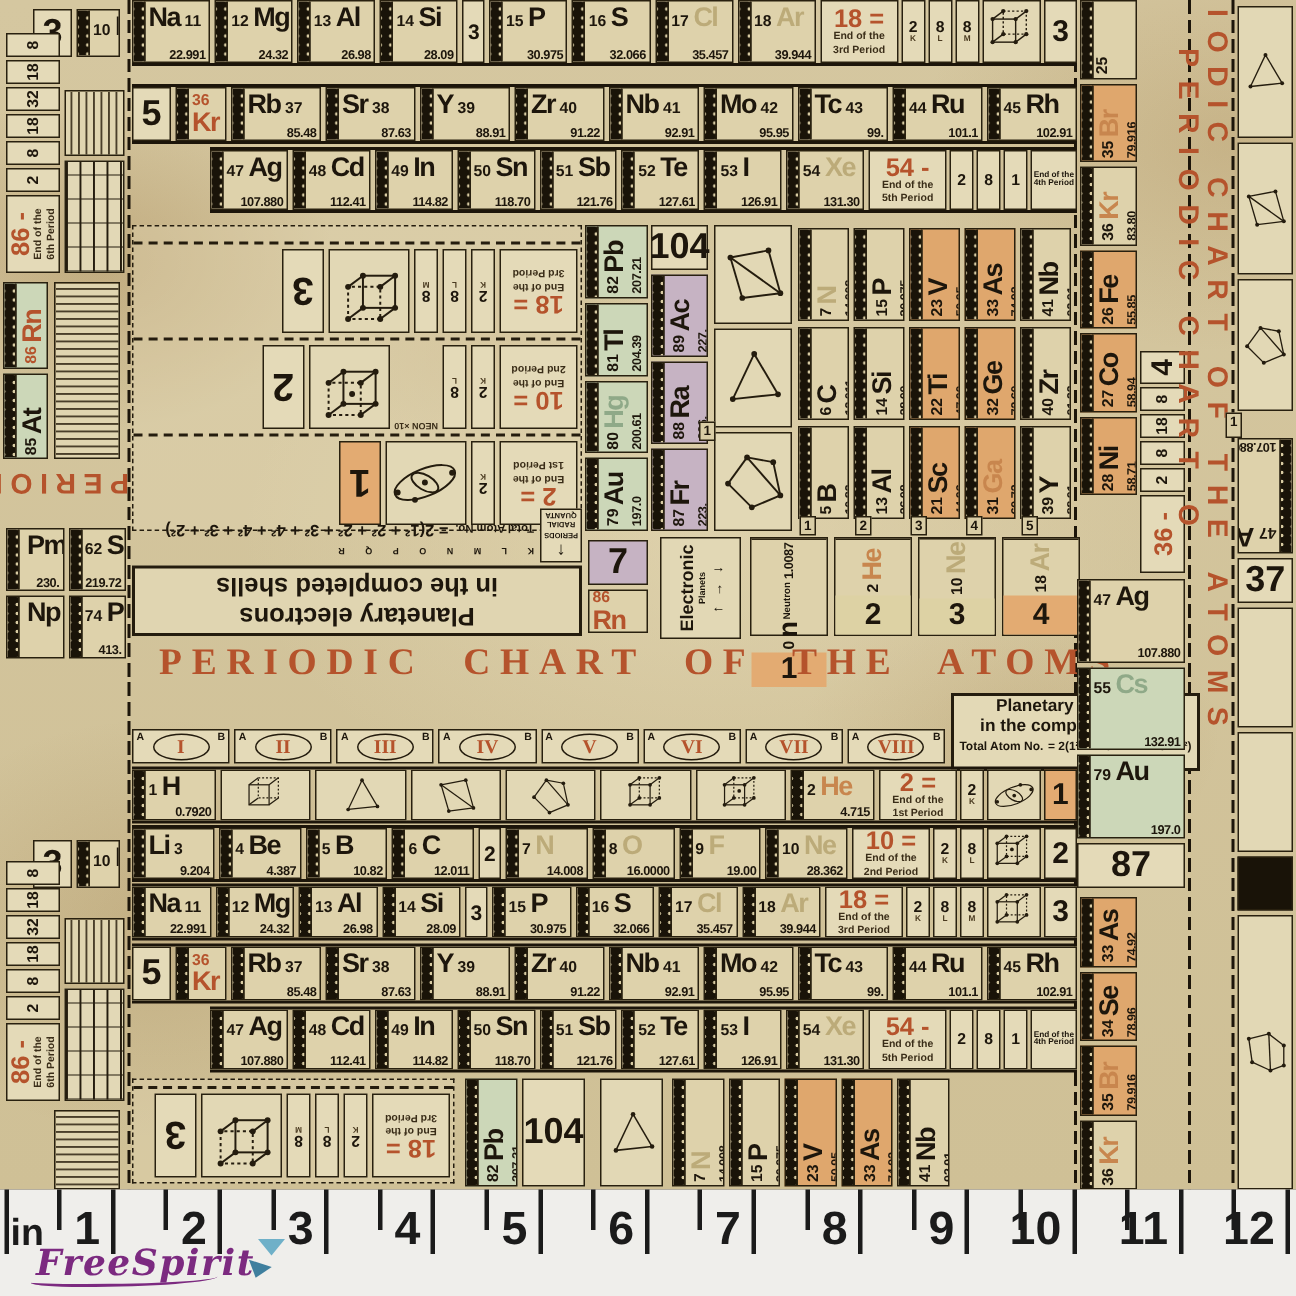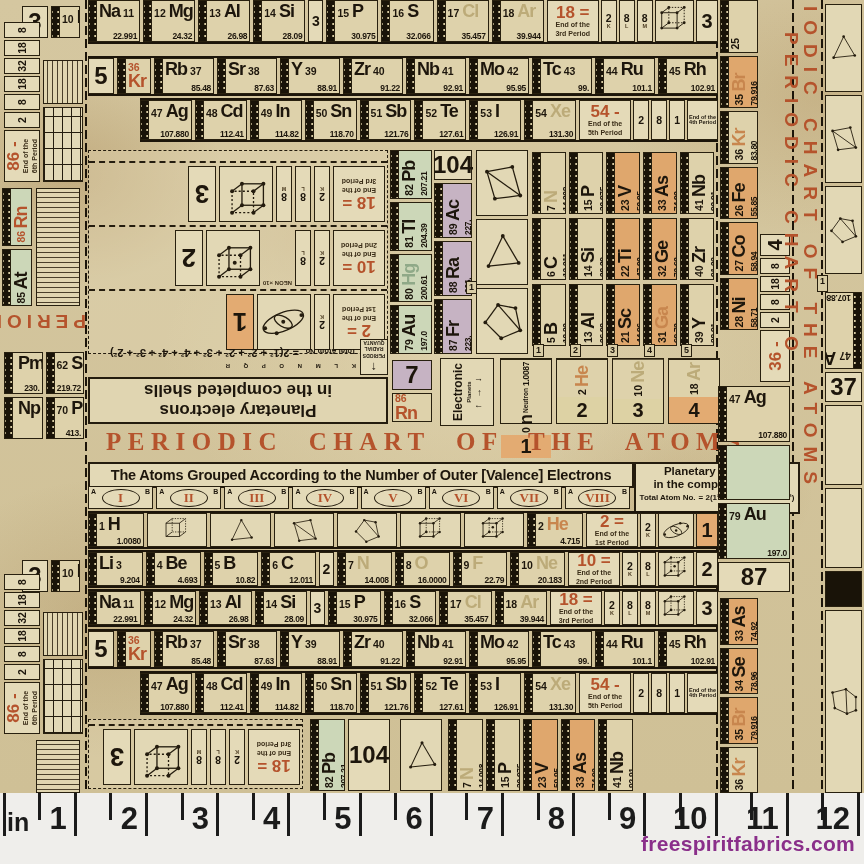--- a/index.html
+++ b/index.html
@@ -877,21 +877,20 @@
         <div class="pairtile ghost">
           <div class="ptop">
             <span class="tnum">18</span>
             <span class="tsym">Ar</span>
           </div>
           <div class="pidx ob" style="background: rgb(227, 171, 114);">4</div>
         </div>
       </div>
 
     <div class="title" style="left:106px;top:428px;">PERIODIC CHART OF THE ATOMS</div>
-    <div class="subbar" style="left:88px;top:462px;width:542px;height:22px;">The Atoms Grouped According to the Number of Outer [Valence] Electrons</div>
     <div class="legend" style="left:634px;top:462px;width:158px;height:46px;">
       <div class="ll">Planetary electrons</div>
       <div class="ll">in the completed shells</div>
       <div class="le">
           <span>Total Atom No.</span>
           <span>= 2(1²· 2²· 3²· 4²· 4²· 3²· 2²)</span>
         </div>
     </div>
 
     <div class="abs" style="left:88px;top:486px;width:542px;height:23px;display:flex;gap:3px;">
@@ -939,21 +938,21 @@
 
     <div class="band" style="left:88px;top:511px;width:630px;height:38px;">
       <div style="display:flex;gap:3px;flex:0 0 56px;">
           <div class="tile">
             <div class="strip"></div>
             <div class="tbody">
               <div class="l1">
                 <span class="tnum">1</span>
                 <span class="tsym">H</span>
               </div>
-              <div class="twt">1.0080</div>
+              <div class="twt">0.7920</div>
             </div>
           </div>
         </div>
       <div class="conbox" style="flex:1;">
           <svg viewBox="0 0 58 56" width="92%" height="90%">
             <rect x="8" y="14" width="26" height="26" stroke="#241c0e" stroke-width="1.6" fill="none"></rect>
             <rect x="20" y="5" width="26" height="26" stroke="#241c0e" stroke-width="1.6" fill="none" stroke-dasharray="2.5 2.5"></rect>
             <line x1="8" y1="14" x2="20" y2="5" stroke="#241c0e" stroke-width="1.6" fill="none"></line>
             <line x1="34" y1="14" x2="46" y2="5" stroke="#241c0e" stroke-width="1.6" fill="none"></line>
             <line x1="8" y1="40" x2="20" y2="31" stroke="#241c0e" stroke-width="1.6" fill="none"></line>
@@ -1082,21 +1081,21 @@
               <div class="twt">9.204</div>
             </div>
           </div>
           <div class="tile">
             <div class="strip"></div>
             <div class="tbody">
               <div class="l1">
                 <span class="tnum">4</span>
                 <span class="tsym">Be</span>
               </div>
-              <div class="twt">4.693</div>
+              <div class="twt">4.387</div>
             </div>
           </div>
           <div class="tile">
             <div class="strip"></div>
             <div class="tbody">
               <div class="l1">
                 <span class="tnum">5</span>
                 <span class="tsym">B</span>
               </div>
               <div class="twt">10.82</div>
@@ -1133,31 +1132,31 @@
               <div class="twt">16.0000</div>
             </div>
           </div>
           <div class="tile ghost">
             <div class="strip"></div>
             <div class="tbody">
               <div class="l1">
                 <span class="tnum">9</span>
                 <span class="tsym">F</span>
               </div>
-              <div class="twt">22.79</div>
+              <div class="twt">19.00</div>
             </div>
           </div>
           <div class="tile ghost">
             <div class="strip"></div>
             <div class="tbody">
               <div class="l1">
                 <span class="tnum">10</span>
                 <span class="tsym">Ne</span>
               </div>
-              <div class="twt">20.183</div>
+              <div class="twt">28.362</div>
             </div>
           </div>
         </div>
       <div class="cap">
           <div class="capmain">
             <div class="capbig">10 =</div>
             <div class="capcapt">
               <div>End of the</div>
               <div>2nd Period</div>
             </div>
@@ -1706,21 +1705,21 @@
             <div class="l1">
               <span class="tnum"></span>
               <span class="tsym">Np</span>
             </div>
           </div>
         </div>
         <div class="tile">
           <div class="strip"></div>
           <div class="tbody">
             <div class="l1">
-              <span class="tnum">70</span>
+              <span class="tnum">74</span>
               <span class="tsym">Pu</span>
             </div>
             <div class="twt">413.</div>
           </div>
         </div>
       </div>
     <div class="abs" style="left:22px;top:560px;width:58px;height:32px;display:flex;gap:3px;">
         <div class="kidx">3</div>
         <div class="tile">
           <div class="strip"></div>
@@ -1838,20 +1837,27 @@
           <div class="tbody">
             <div class="l1">
               <span class="tnum">47</span>
               <span class="tsym">Ag</span>
             </div>
             <div class="twt">107.880</div>
           </div>
         </div>
         <div class="tile gbg ghostg">
           <div class="strip"></div>
+          <div class="tbody">
+            <div class="l1">
+              <span class="tnum">55</span>
+              <span class="tsym">Cs</span>
+            </div>
+            <div class="twt">132.91</div>
+          </div>
         </div>
         <div class="tile gbg">
           <div class="strip"></div>
           <div class="tbody">
             <div class="l1">
               <span class="tnum">79</span>
               <span class="tsym">Au</span>
             </div>
             <div class="twt">197.0</div>
           </div>
@@ -2017,15 +2023,20 @@
         <div class="rnum" style="left: 285.3px;">4</div>
         <div class="rnum" style="left: 356.5px;">5</div>
         <div class="rnum" style="left: 427.7px;">6</div>
         <div class="rnum" style="left: 498.9px;">7</div>
         <div class="rnum" style="left: 570.1px;">8</div>
         <div class="rnum" style="left: 641.3px;">9</div>
         <div class="rnum" style="left: 712.5px;">10</div>
         <div class="rnum" style="left: 783.7px;">11</div>
         <div class="rnum" style="left: 854.9px;">12</div>
       </div>
-    <div class="site">freespiritfabrics.com</div>
+    <div class="fslogo">
+      <span>FreeSpirit</span>
+      <span class="swash"></span>
+      <span class="tri" style="left:148px;top:-4px;border-left:9px solid transparent;border-right:9px solid transparent;border-top:11px solid #6fb0c8;"></span>
+      <span class="tri" style="left:140px;top:12px;border-left:8px solid transparent;border-right:8px solid transparent;border-top:10px solid #3f7f9e;transform:rotate(18deg);"></span>
+    </div>
   </div>
 </div>
 
 </body></html>

